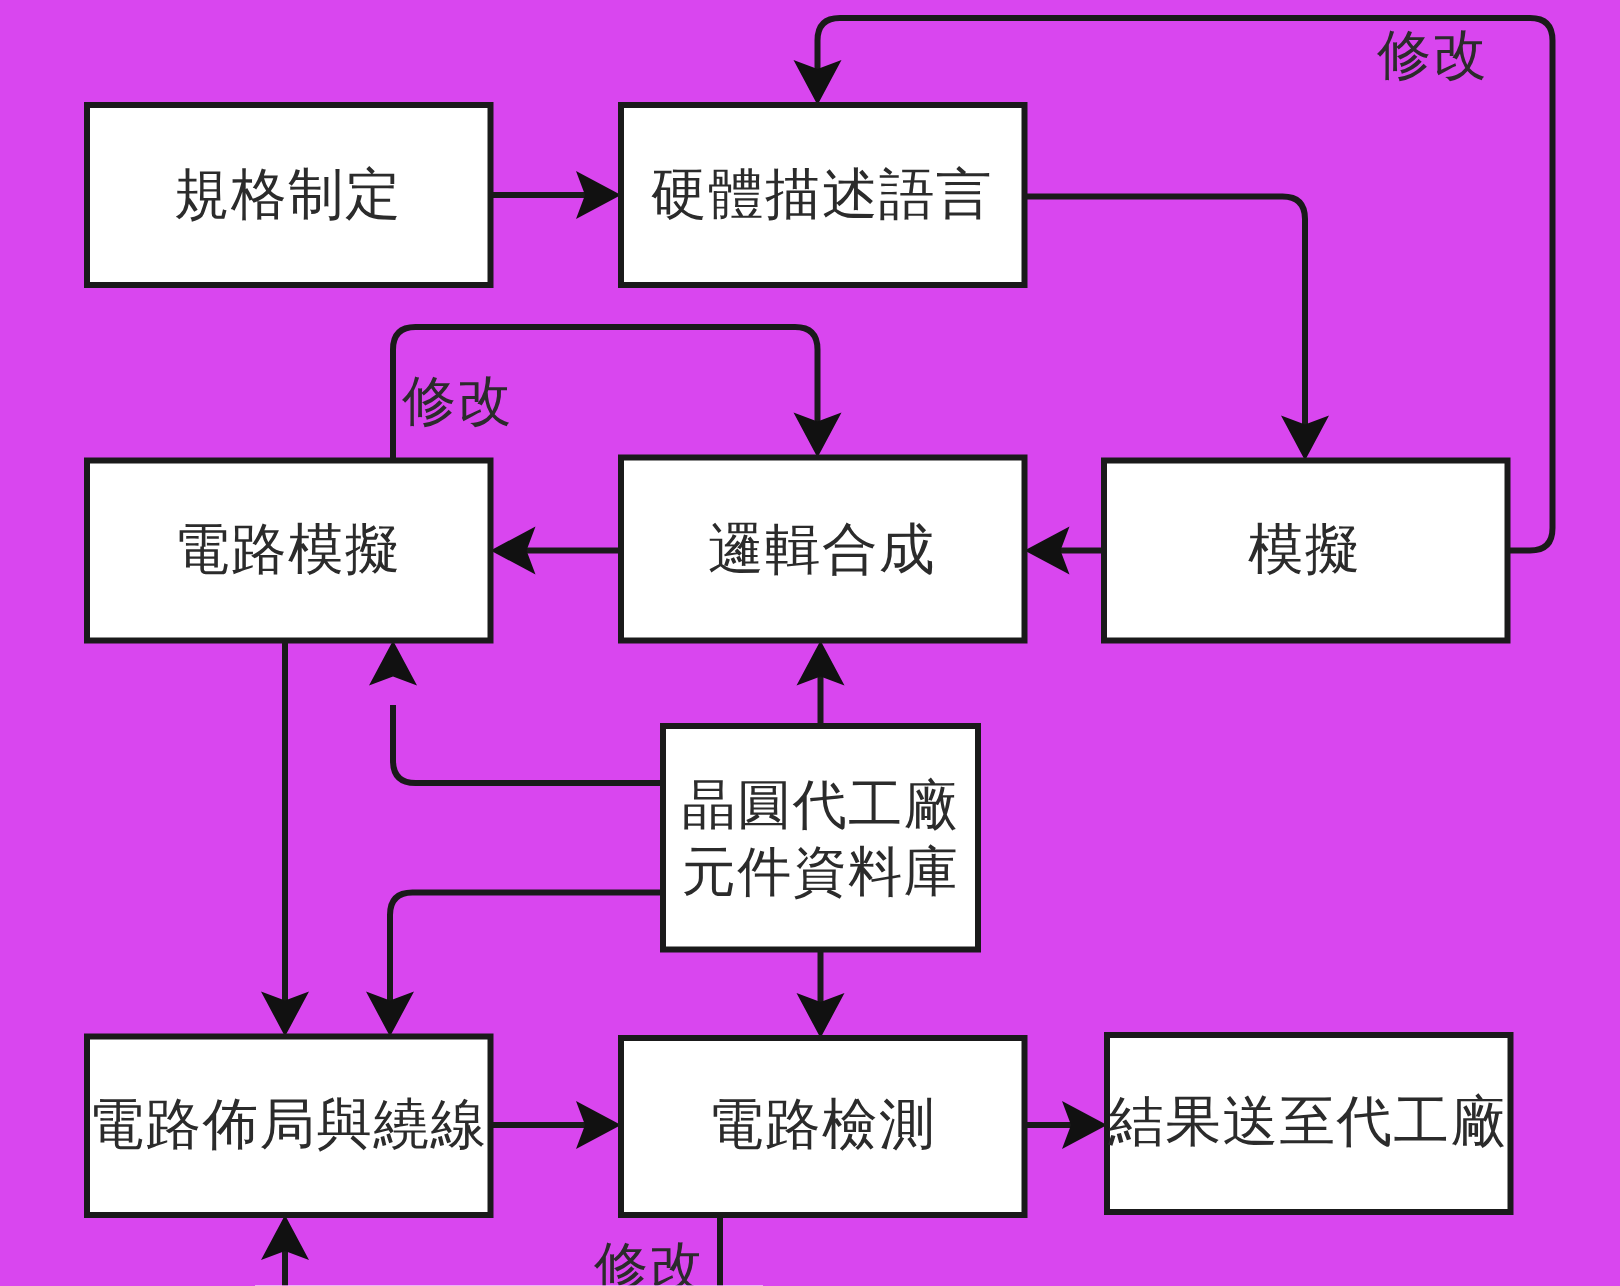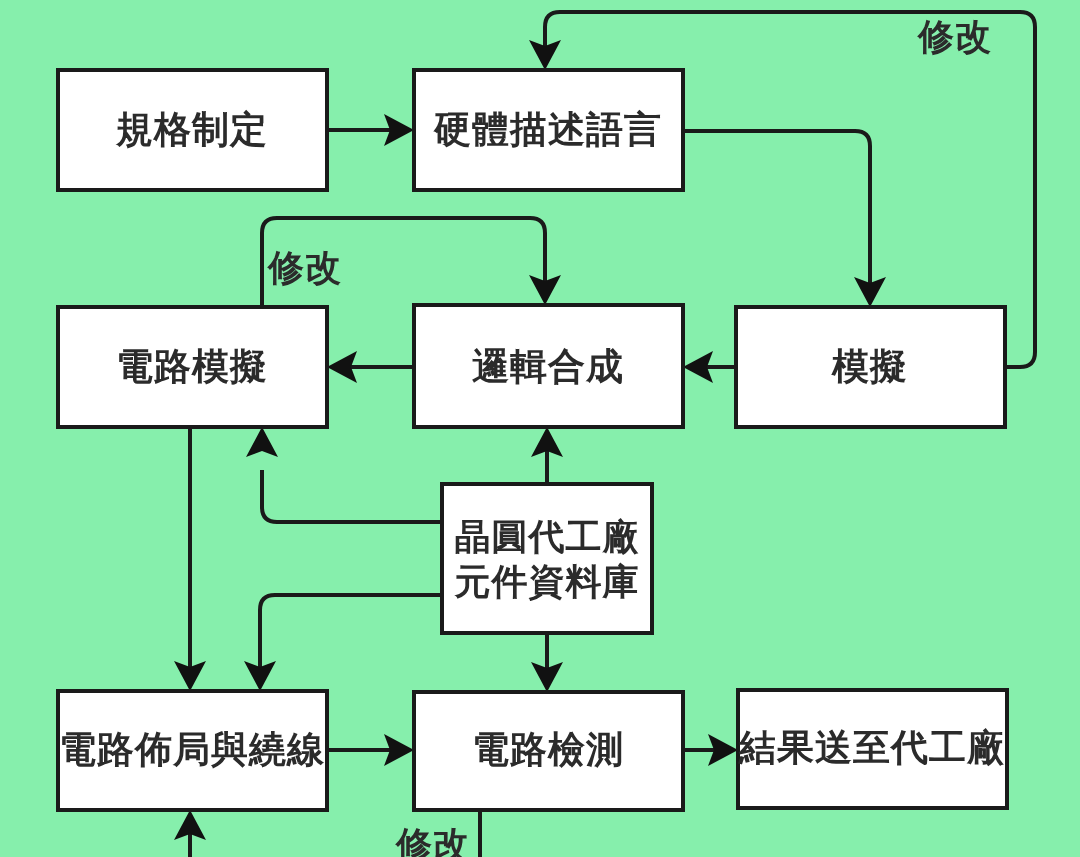--- a/index.html
+++ b/index.html
@@ -7,23 +7,22 @@
     padding: 0;
     background: #ffffff;
   }
   body {
     font-family: "Liberation Sans", "DejaVu Sans", sans-serif;
   }
   #diagram-root {
     position: relative;
     width: 1080px;
     height: 857px;
-    background: #86efac;
+    background: #d946ef;
     overflow: hidden;
-    font-weight: bold;
   }
   svg.flow-canvas {
     position: absolute;
     left: 0;
     top: 0;
     width: 1080px;
     height: 857px;
     display: block;
   }
   .node-rect {

